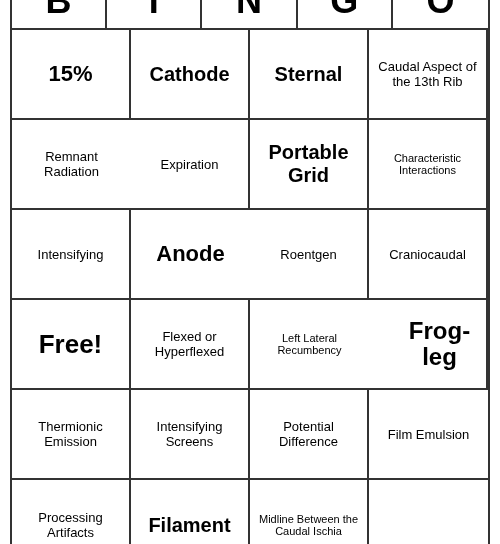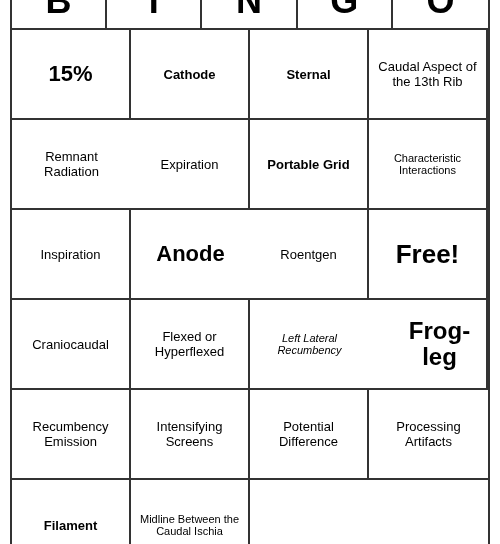--- a/index.html
+++ b/index.html
@@ -51,21 +51,21 @@
       border-right: none;
     }
     .bingo-cell:nth-child(n+21) {
       border-bottom: none;
     }
     .bingo-cell.large-text {
       font-size: 22px;
       font-weight: bold;
     }
     .bingo-cell.medium-text {
-      font-size: 13px;
+      font-size: 20px;
       font-weight: bold;
     }
     .bingo-cell.free {
       font-size: 26px;
       font-weight: bold;
     }
     .bingo-cell.frog-leg {
       font-size: 24px;
       font-weight: bold;
       line-height: 1.1;
@@ -102,51 +102,54 @@
       <div class="bingo-cell">
         <span>Expiration</span>
       </div>
       <div class="bingo-cell medium-text">
         <span>Portable Grid</span>
       </div>
       <div class="bingo-cell" style="font-size: 11px;">
         <span>Characteristic Interactions</span>
       </div>
       <div class="bingo-cell">
-        <span>Inspiration</span>
+        <span>Intensifying</span>
       </div>
       <div class="bingo-cell large-text">
         <span>Anode</span>
       </div>
       <div class="bingo-cell">
         <span>Roentgen</span>
       </div>
+      <div class="bingo-cell">
+        <span>Craniocaudal</span>
+      </div>
       <div class="bingo-cell free">
         <span>Free!</span>
       </div>
       <div class="bingo-cell">
-        <span>Craniocaudal</span>
-      </div>
-      <div class="bingo-cell">
         <span>Flexed or Hyperflexed</span>
       </div>
-      <div class="bingo-cell" style="font-size: 11px; font-style: italic;">
+      <div class="bingo-cell" style="font-size: 11px;">
         <span>Left Lateral Recumbency</span>
       </div>
       <div class="bingo-cell frog-leg">
         <span>Frog-leg</span>
       </div>
       <div class="bingo-cell">
-        <span>Recumbency Emission</span>
+        <span>Thermionic Emission</span>
       </div>
       <div class="bingo-cell">
         <span>Intensifying Screens</span>
       </div>
       <div class="bingo-cell">
         <span>Potential Difference</span>
+      </div>
+      <div class="bingo-cell">
+        <span>Film Emulsion</span>
       </div>
       <div class="bingo-cell">
         <span>Processing Artifacts</span>
       </div>
       <div class="bingo-cell medium-text">
         <span>Filament</span>
       </div>
       <div class="bingo-cell" style="font-size: 11px;">
         <span>Midline Between the Caudal Ischia</span>
       </div>

